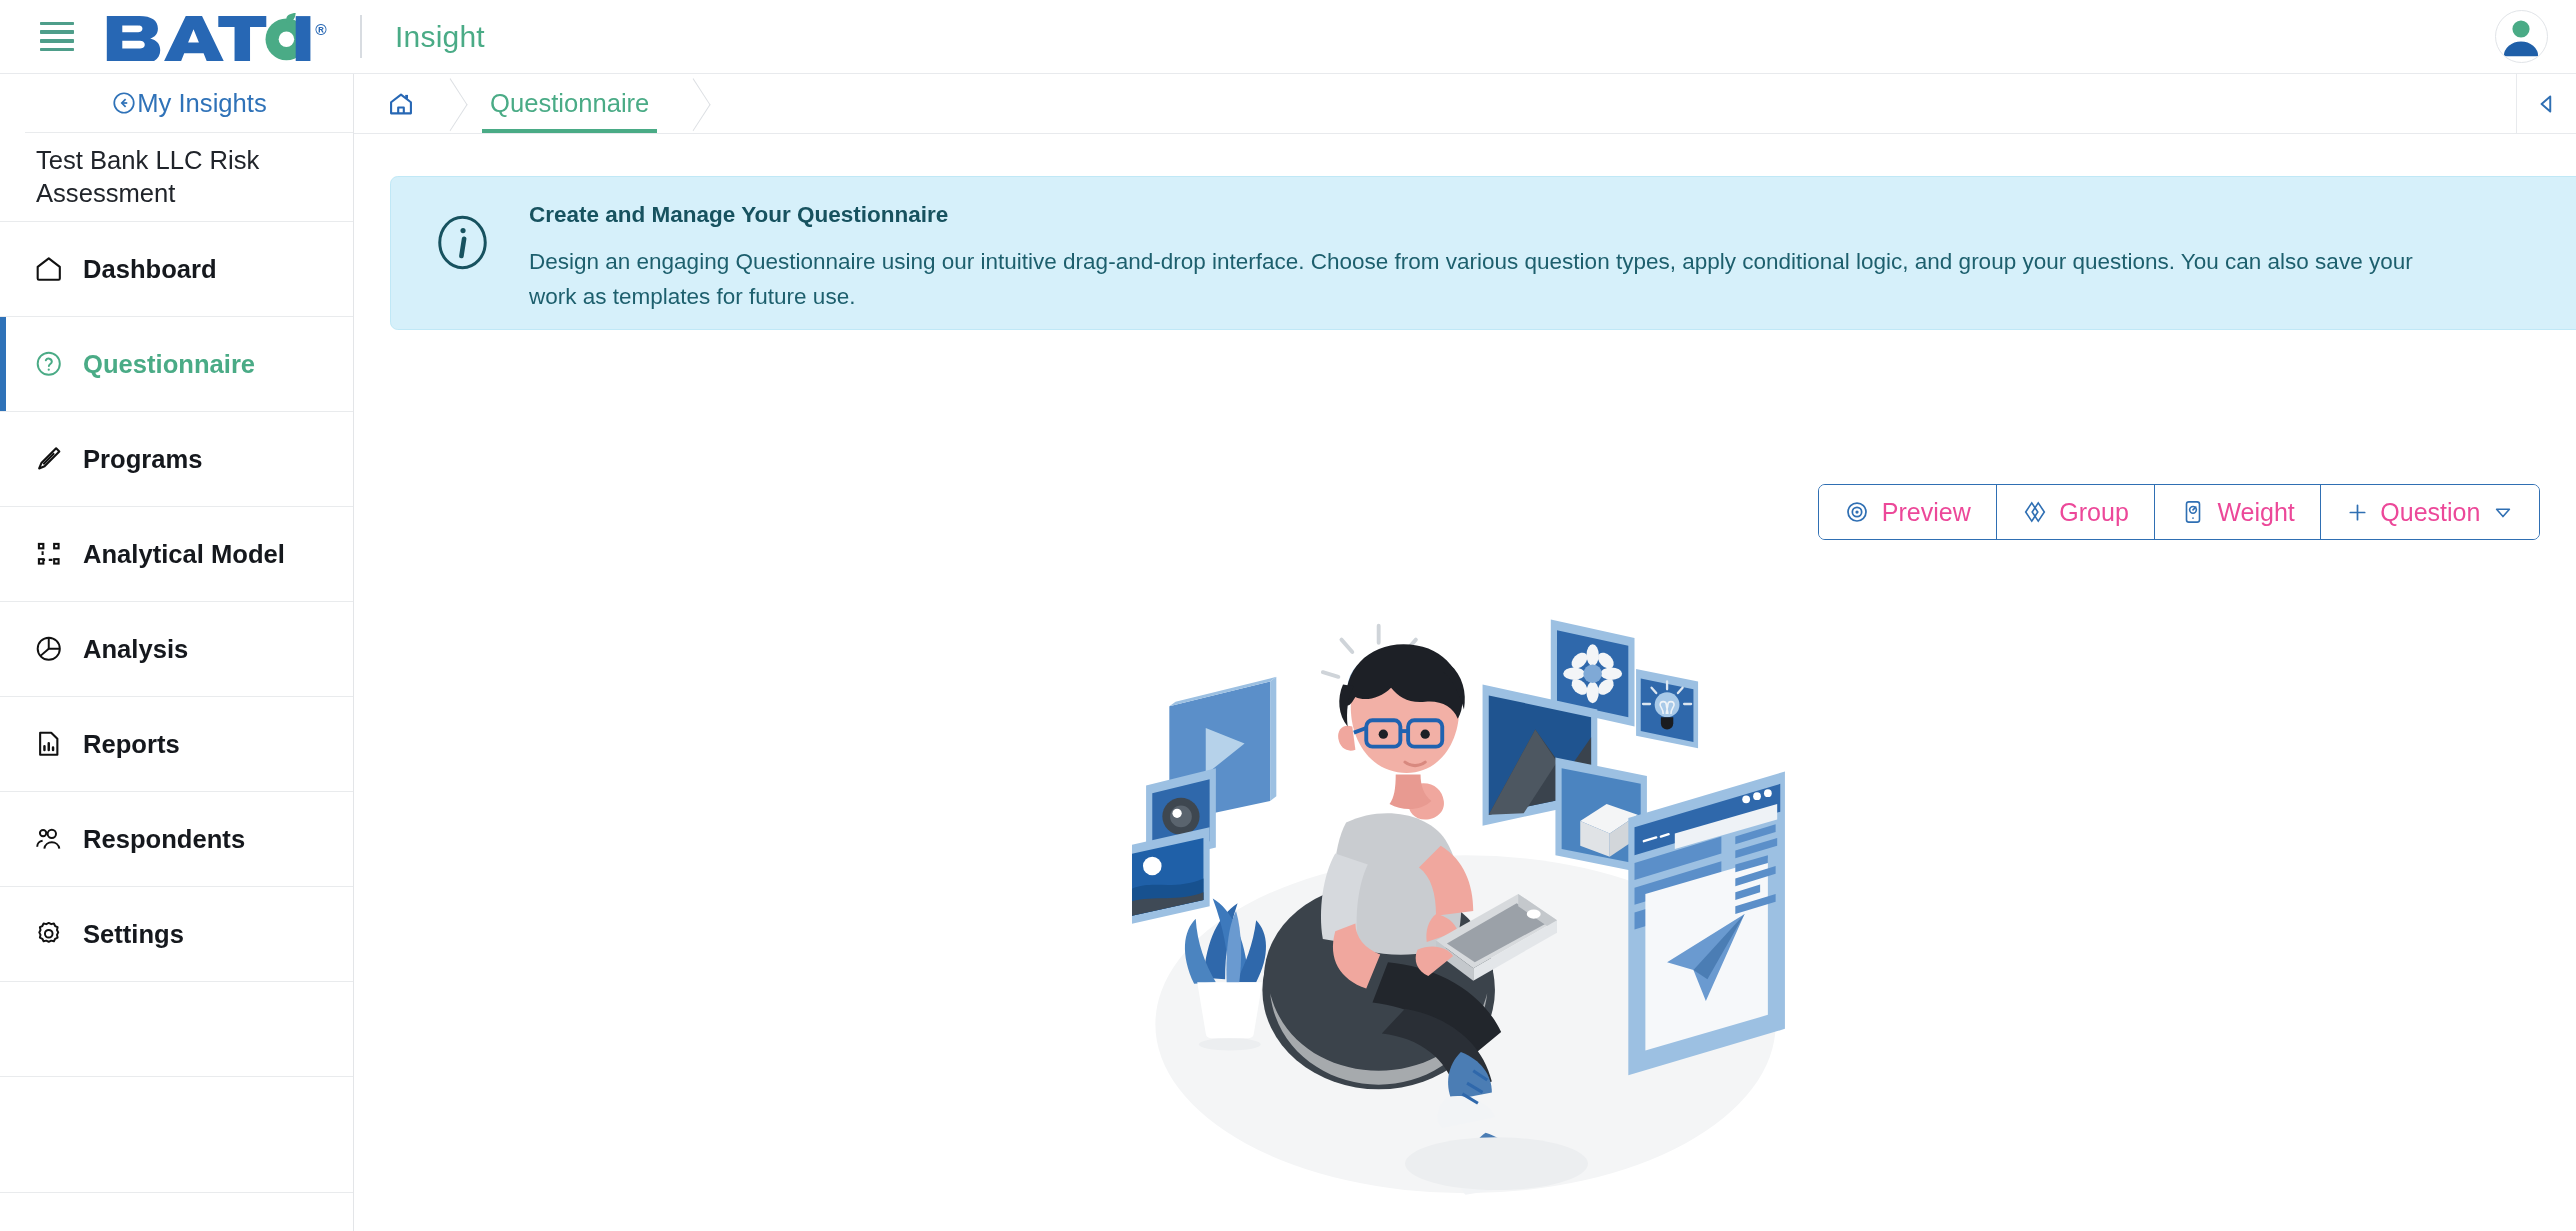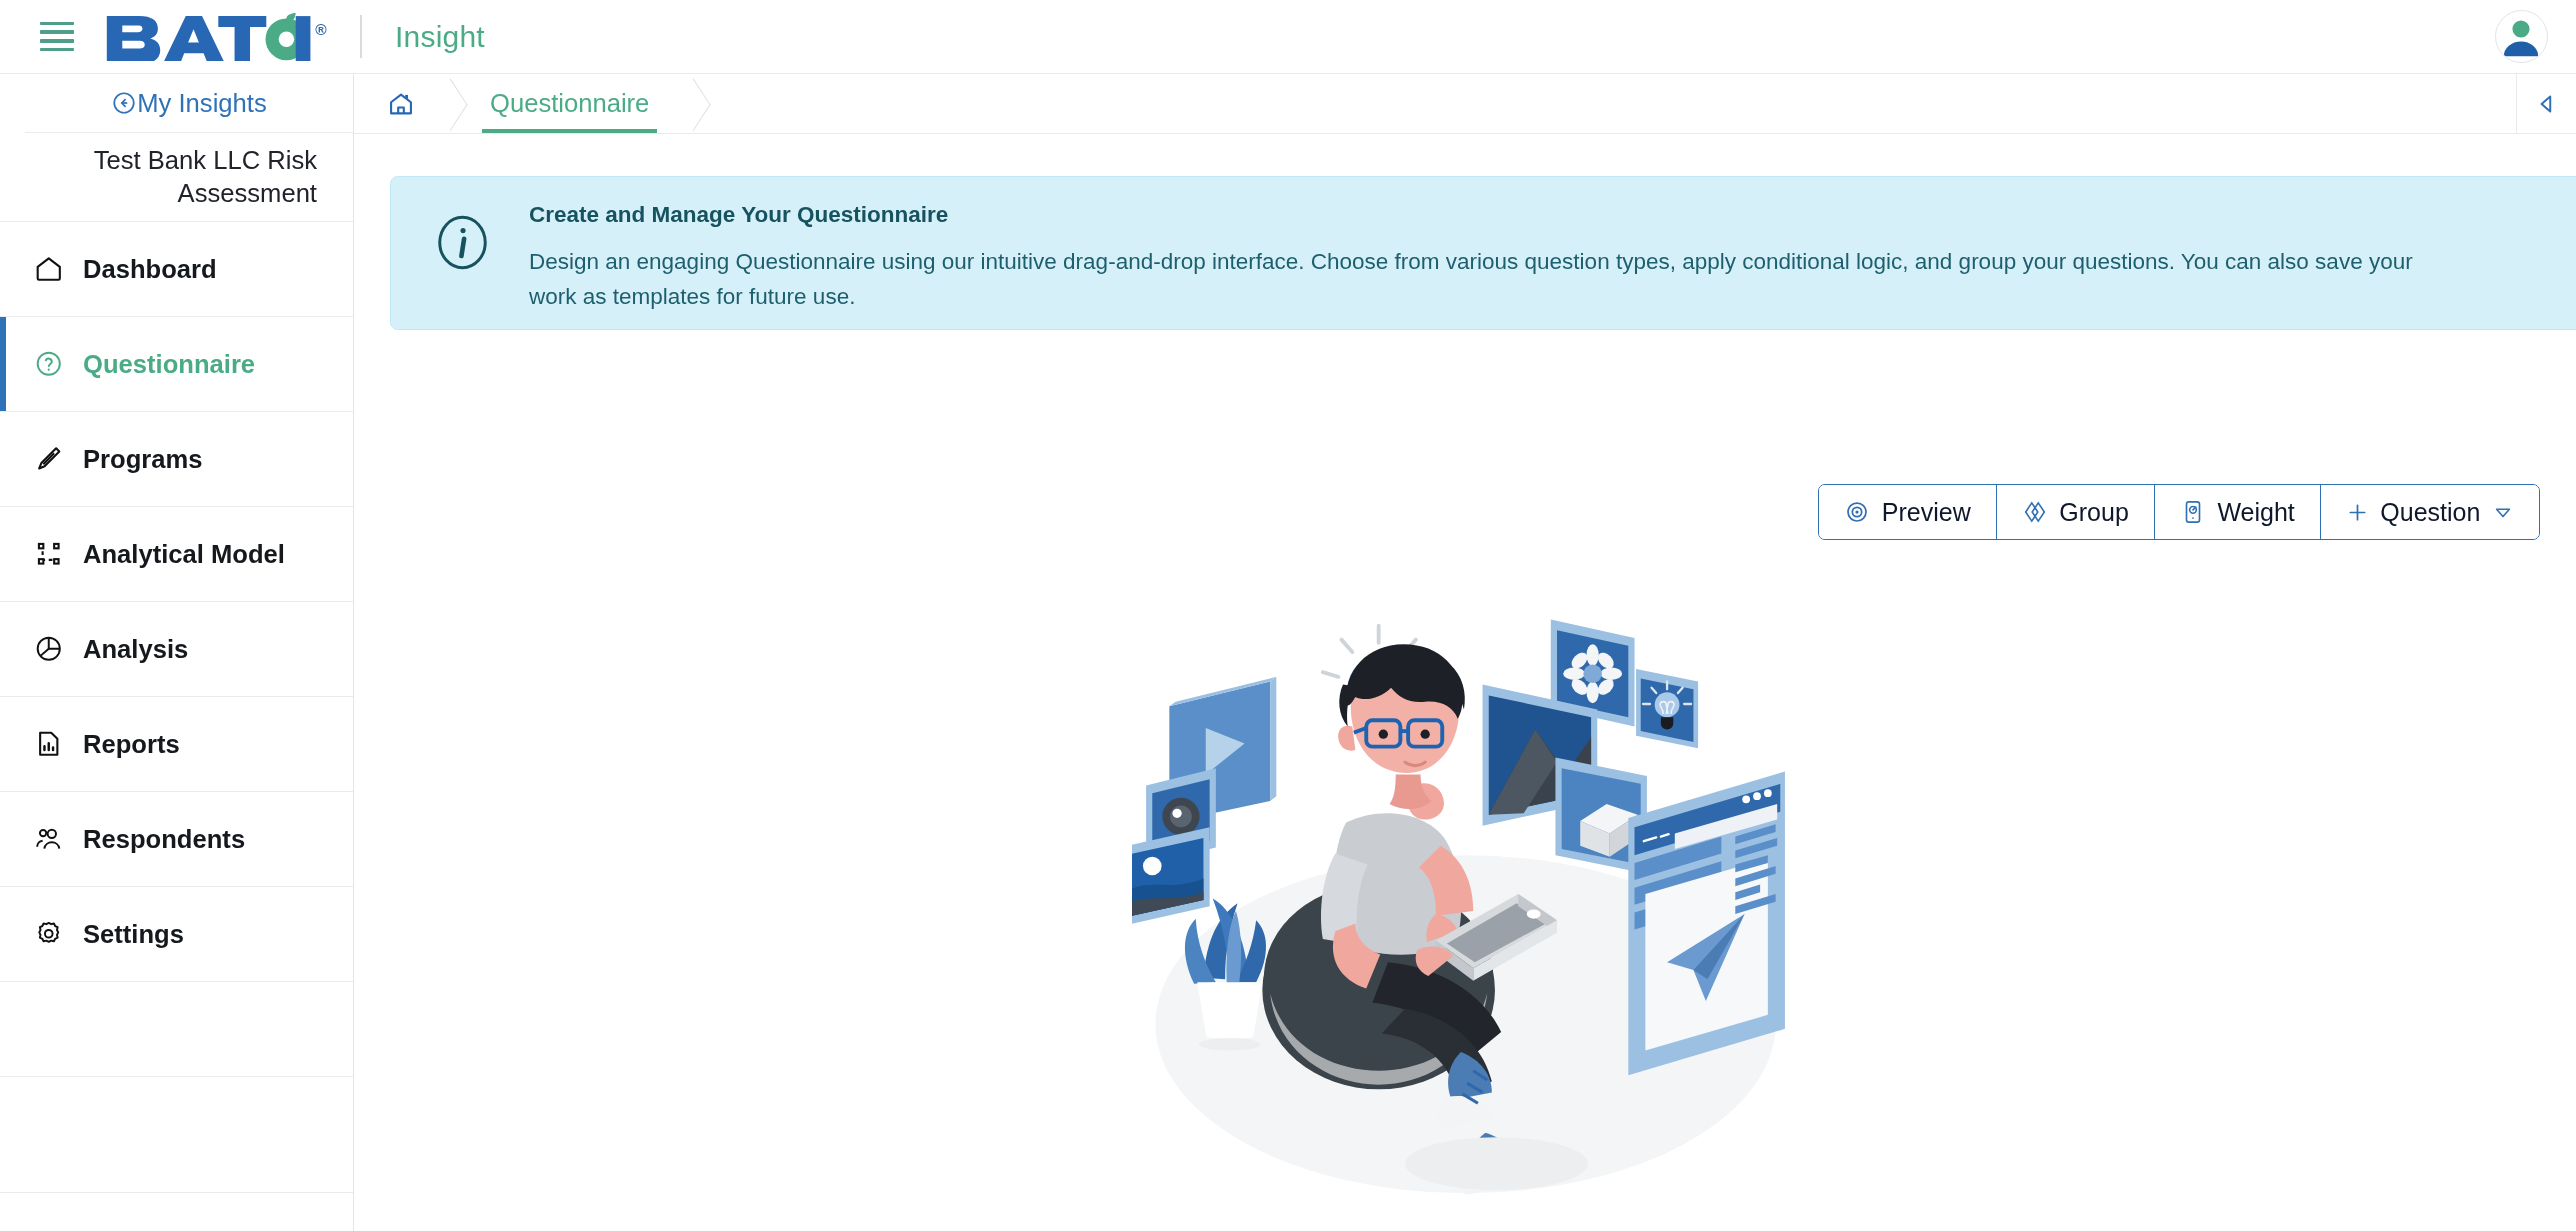--- a/index.html
+++ b/index.html
@@ -53,21 +53,21 @@
     border-bottom: 1.6px solid #e9ebed;
     display: flex; align-items: center;
     position: relative;
   }
   .my-insights {
     height: 59px; justify-content: center; 
     color: #2f72b8; font-size: 25.6px; cursor: pointer; margin-left: 25px;
   }
   .ctx-name {
     height: 89px; flex-direction: column; justify-content: center;
-    color: #20242a; font-size: 25.6px; line-height: 1.28; text-align: right;
+    color: #20242a; font-size: 25.6px; line-height: 1.28; text-align: left;
     padding: 0 36px;
   }
   .nav-item {
     height: 95px; padding-left: 32px; gap: 17px;
     font-size: 25.6px; font-weight: 700; color: #15181d;
     cursor: pointer;
   }
   .nav-item.active { color: #4aab86; }
   .nav-item.active::before {
     content:""; position: absolute; left: 0; top: 0;
@@ -121,21 +121,21 @@
   .info-body { font-size: 22.5px; color: #1d5f6d; line-height: 1.58; max-width: 1900px;}
 
   
   .toolbar {
     position: absolute; top: 350px; right: 36px;
     display: flex; border: 1.6px solid #2f6fb3; border-radius: 7px; overflow: hidden;
     height: 56px;
   }
   .tb-btn {
     display: flex; align-items: center; gap: 11.6px;
-    padding: 0 25px; color: #0f172a; font-size: 25px;
+    padding: 0 25px; color: #ec4899; font-size: 25px;
     border-right: 1.6px solid #2f6fb3; background: #fff; cursor: pointer;
     white-space: nowrap;
   }
   .tb-btn:last-child { border-right: none; align-items: center; }
 
   
   .illo-wrap {
     position: absolute; top: 456px; left: 0; width: 2222px;
     display:flex; flex-direction: column; align-items: center;
   }

